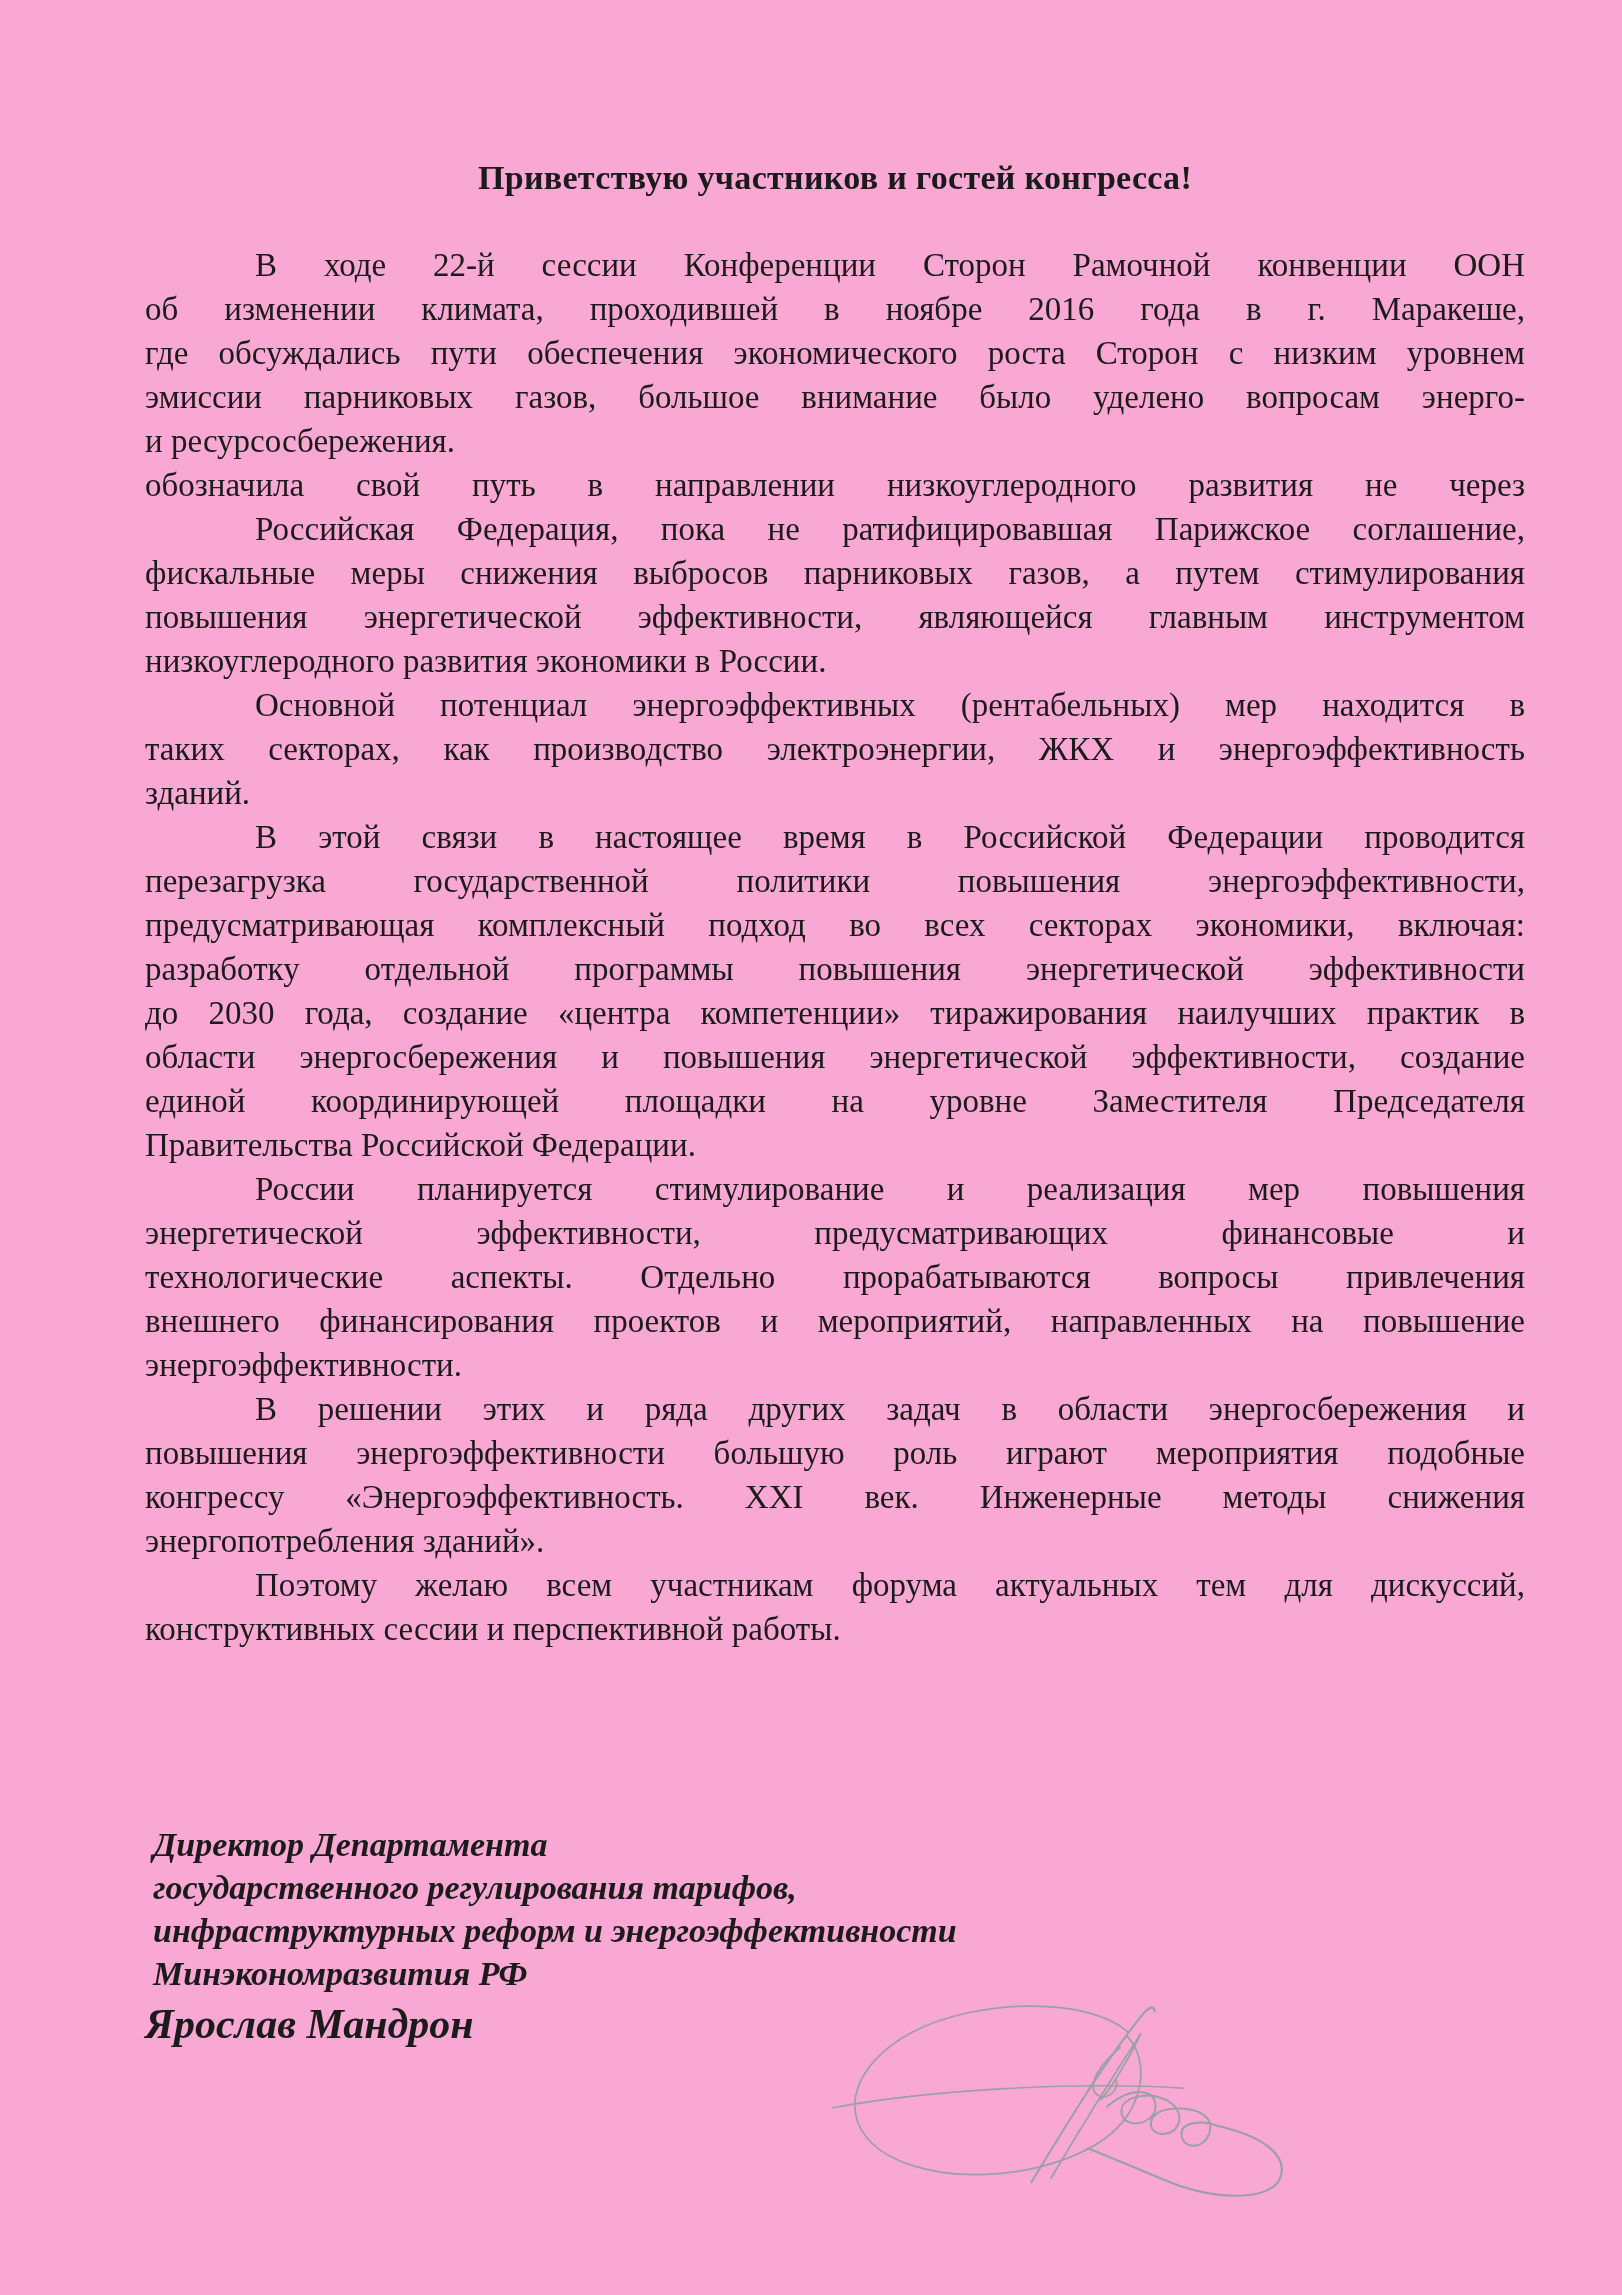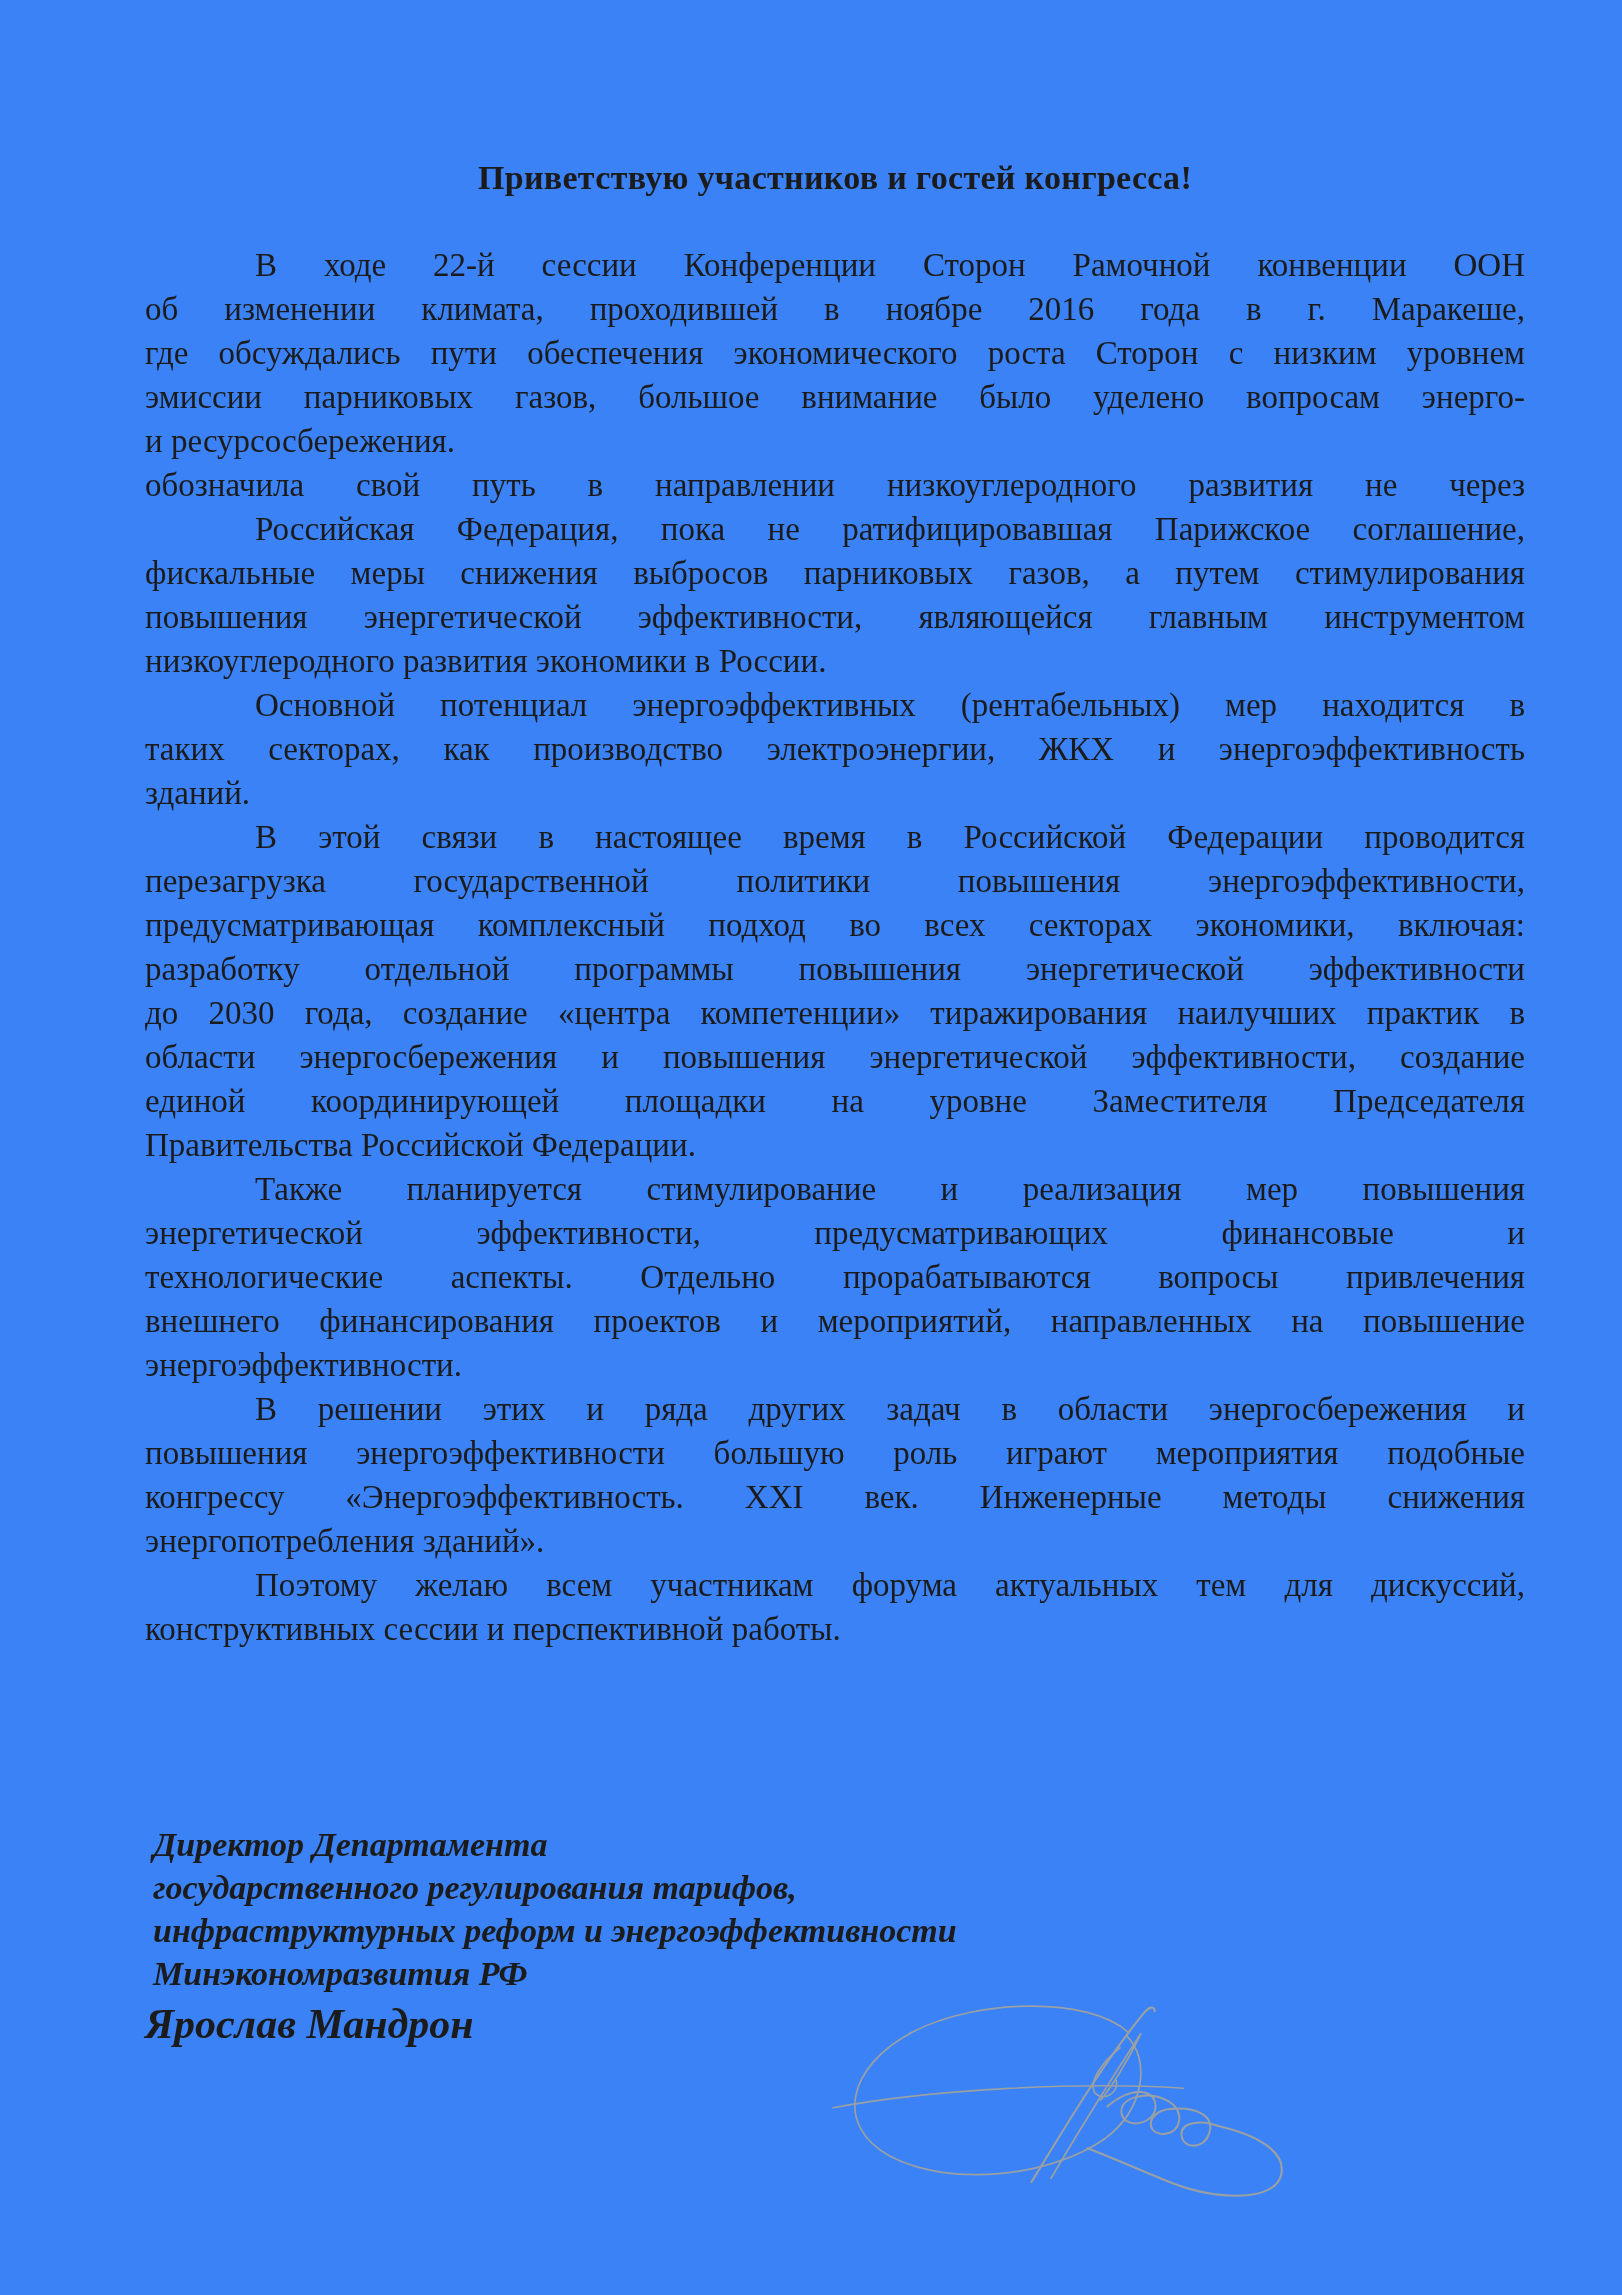--- a/index.html
+++ b/index.html
@@ -1,20 +1,20 @@
 <!DOCTYPE html>
 <html style="font-size:10.5px"><head>
 <meta charset="utf-8">
 <style>
   html, body { margin: 0; padding: 0; background: #e8e8e8; }
   .page {
     position: relative;
     width: 1623px;
     height: 2295px;
-    background: #3b82f6;
+    background: #f9a8d4;
     font-family: "Liberation Serif", serif;
     color: #1b1b1b;
     overflow: hidden;
   }
   .title {
     position: absolute;
     top: 159px;
     left: 145px;
     width: 1380px;
     margin: 0;
@@ -110,21 +110,21 @@
       <div class="ln">перезагрузка государственной политики повышения энергоэффективности,</div>
       <div class="ln">предусматривающая комплексный подход во всех секторах экономики, включая:</div>
       <div class="ln">разработку отдельной программы повышения энергетической эффективности</div>
       <div class="ln">до 2030 года, создание «центра компетенции» тиражирования наилучших практик в</div>
       <div class="ln">области энергосбережения и повышения энергетической эффективности, создание</div>
       <div class="ln">единой координирующей площадки на уровне Заместителя Председателя</div>
       <div class="ln last">Правительства Российской Федерации.</div>
     </div>
 
     <div class="para">
-      <div class="ln first">Также планируется стимулирование и реализация мер повышения</div>
+      <div class="ln first">России планируется стимулирование и реализация мер повышения</div>
       <div class="ln">энергетической эффективности, предусматривающих финансовые и</div>
       <div class="ln">технологические аспекты. Отдельно прорабатываются вопросы привлечения</div>
       <div class="ln">внешнего финансирования проектов и мероприятий, направленных на повышение</div>
       <div class="ln last">энергоэффективности.</div>
     </div>
 
     <div class="para">
       <div class="ln first">В решении этих и ряда других задач в области энергосбережения и</div>
       <div class="ln">повышения энергоэффективности большую роль играют мероприятия подобные</div>
       <div class="ln">конгрессу «Энергоэффективность. XXI век. Инженерные методы снижения</div>

